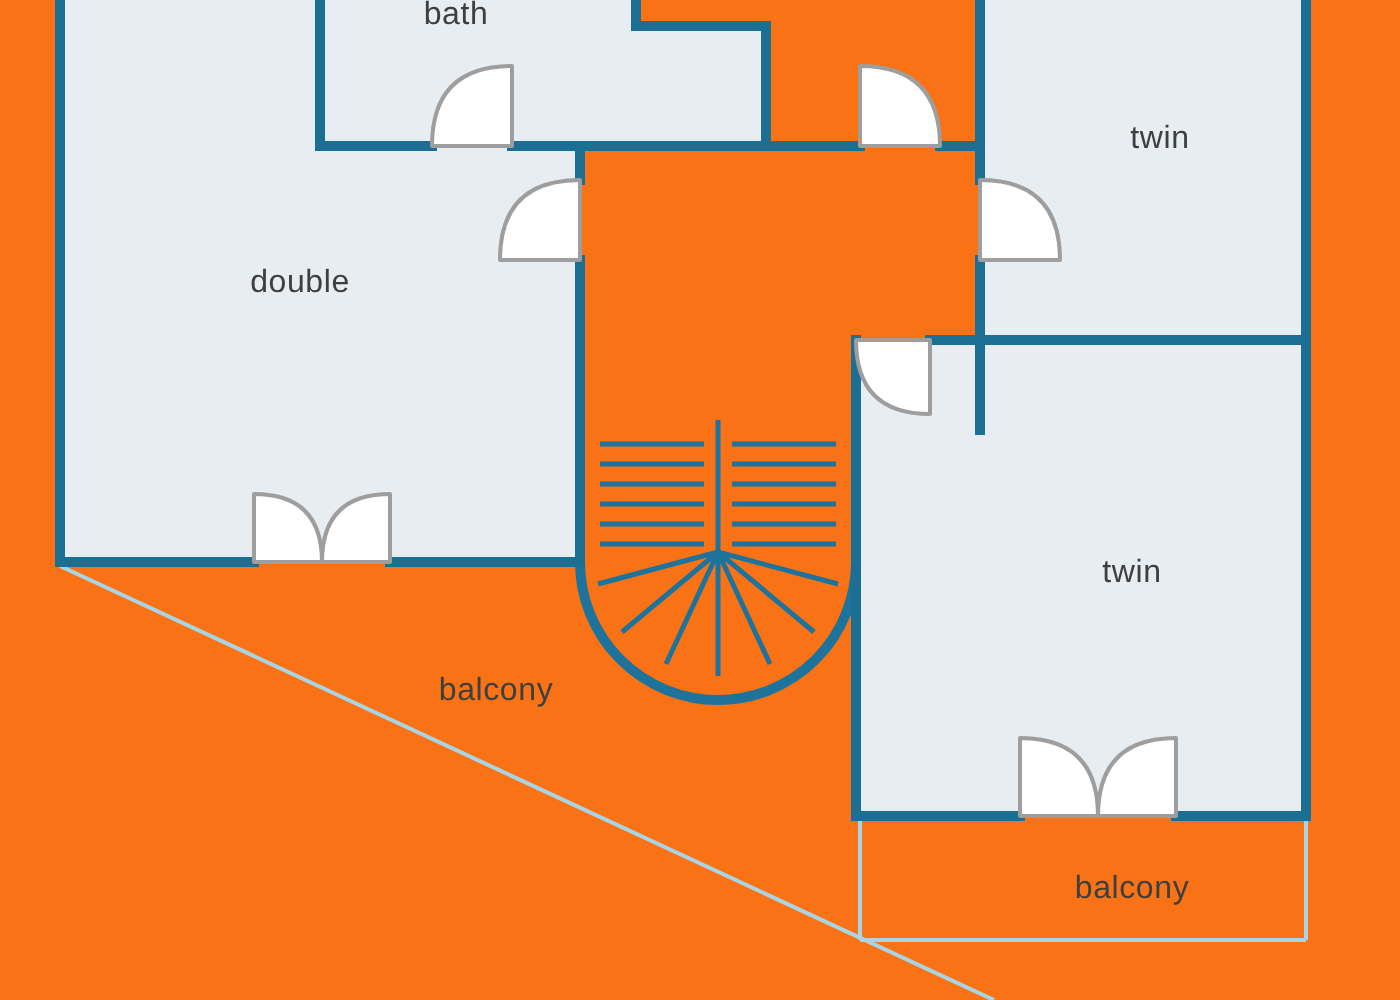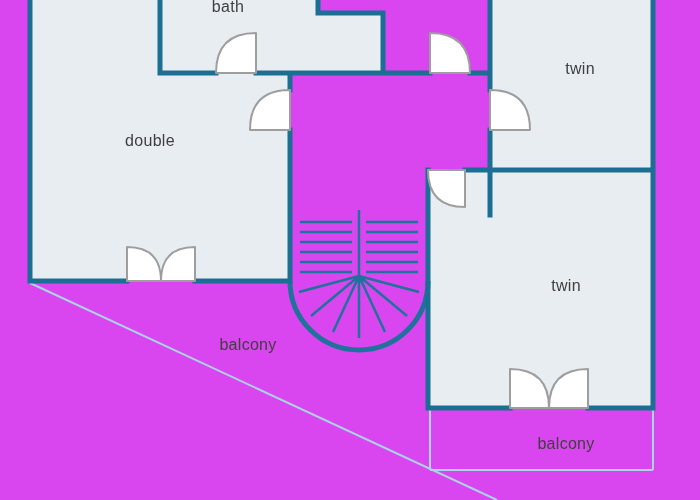--- a/index.html
+++ b/index.html
@@ -1,16 +1,16 @@
 <!DOCTYPE html>
 <html style="--wall: #1c6f94; --stair: #1d739b; --room-fill: #e8edf2; --balcony-line: #a9d4e6; --door: #9e9e9e; --text: #3f3f3f;"><head>
 <meta charset="utf-8">
 <style>
   html,body{margin:0;padding:0;background:#fff;}
-  .stage{position:relative;width:700px;height:500px;background:#d946ef;overflow:hidden;}
+  .stage{position:relative;width:700px;height:500px;background:#f97316;overflow:hidden;}
   svg{display:block;}
   .room{fill:var(--room-fill,#e8edf2);stroke:none;}
   .walls path{stroke:var(--wall,#1c6f94);stroke-width:5;fill:none;stroke-linecap:square;}
   .balcony-lines path{stroke:var(--balcony-line,#a9d4e6);stroke-width:2;fill:none;}
   .stair path{stroke:var(--stair,#1c6f94);stroke-width:2.5;fill:none;stroke-linecap:butt;}
   .stair path.stair-wall{stroke-width:5;}
   .doors path{fill:#ffffff;stroke:var(--door,#9e9e9e);stroke-width:2;stroke-linejoin:round;}
   .label{fill:var(--text,#3f3f3f);font:16px "Liberation Sans", sans-serif;text-anchor:middle;letter-spacing:.3px;}
 </style>
 </head>

